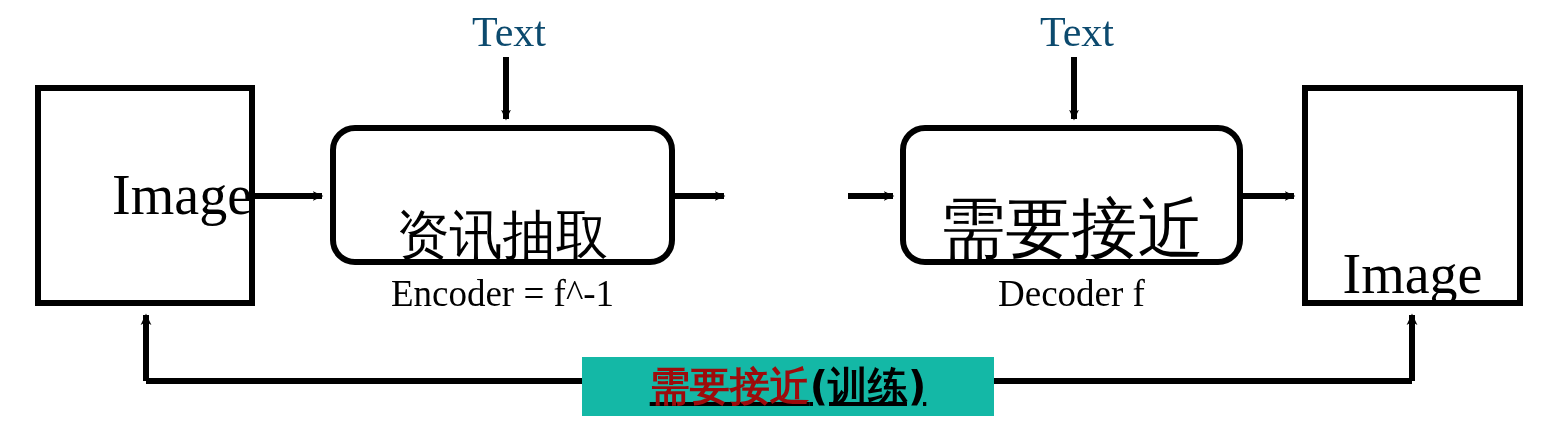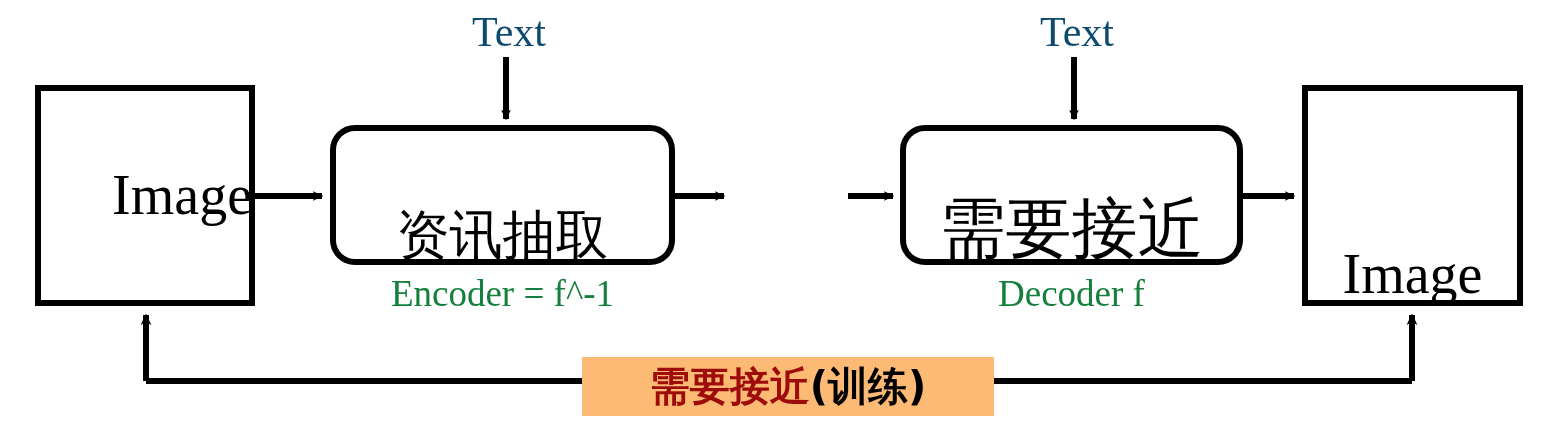--- a/index.html
+++ b/index.html
@@ -59,21 +59,21 @@
   }
   #image-out-label {
     left: 1305px; top: 88px; width: 215px; height: 215px;
     font-size: 56px;
   }
 
   
   .caption {
     position: absolute;
     text-align: center;
-    color: #15803d;
+    color: #000000;
     font-size: 37px;
     white-space: nowrap;
     pointer-events: none;
   }
   #encoder-caption { left: 333px; top: 272px; width: 339px; }
   #decoder-caption { left: 903px; top: 272px; width: 337px; }
 
   
   .text-annotation {
     position: absolute;
@@ -101,23 +101,24 @@
   
   #feedback-label {
     position: absolute;
     left: 582px; top: 357px; width: 400px;
     text-align: center;
     font-size: 40px;
     font-weight: bold;
     font-family: "DejaVu Sans", "Liberation Sans", sans-serif;
     white-space: nowrap;
     pointer-events: none;
-    background: #fdba74;
+    background: #14b8a6;
     padding: 2px 6px;
     box-sizing: content-box;
+    text-decoration: underline;
   }
   #feedback-label .fb-red { color: #9e0b0b; }
   #feedback-label .fb-black { color: #000000; }
 </style>
 </head>
 <body>
 
 <div id="canvas">
 
   <svg id="svg-layer" viewBox="0 0 1563 441">

